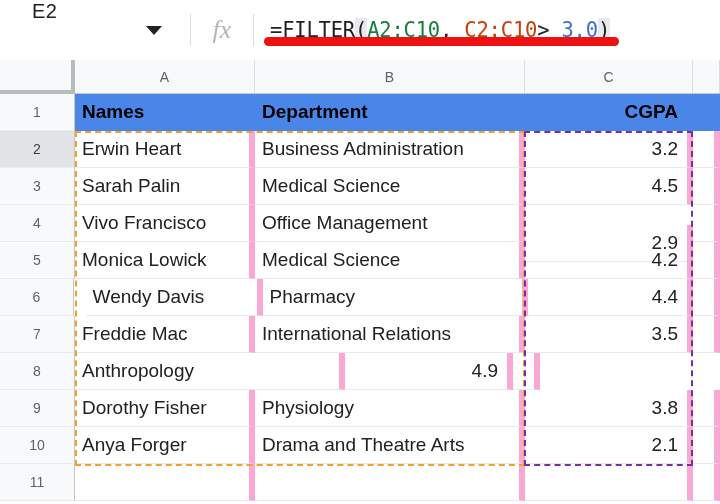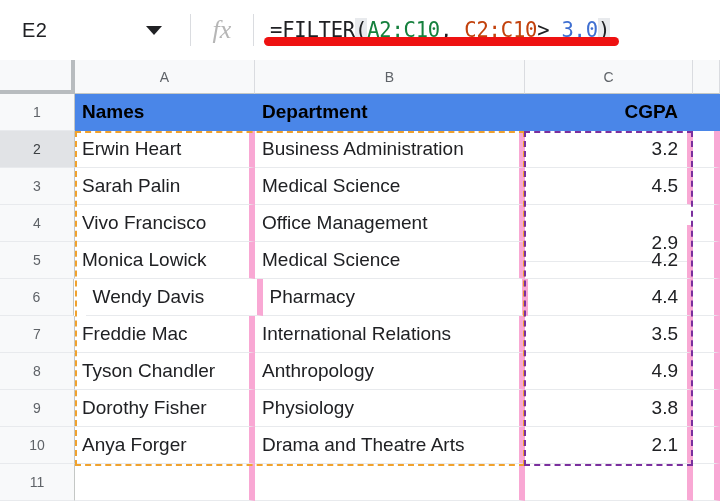--- a/index.html
+++ b/index.html
@@ -12,22 +12,22 @@
 
   
   #formula-bar {
     position: absolute; left: 0; top: 0;
     width: 720px; height: 60px;
     background: #ffffff;
     display: flex; align-items: stretch;
   }
   #name-box {
     width: 190px; height: 60px;
-    display: flex; align-items: center;
-    padding-left: 22px;
+    display: flex; 
+    padding-left: 32px;
     position: relative;
   }
   #name-box-value {
     font-size: 20px; color: #202124;
     letter-spacing: .3px;
   }
   #name-box-caret {
     position: absolute; right: 28px; top: 26px;
     width: 0; height: 0;
     border-left: 8px solid transparent;
@@ -219,21 +219,20 @@
       </div>
       <div class="row" style="top: 256px;">
         <div class="row-head">7</div>
         <div class="cell" style="width: 180px;">Freddie Mac</div>
         <div class="cell" style="width: 270px;">International Relations</div>
         <div class="cell num" style="width: 168px;">3.5</div>
         <div class="cell" style="width: 27px;"></div>
       </div>
       <div class="row" style="top: 293px;">
         <div class="row-head">8</div>
-        <div class="cell" style="width: 180px;">Tyson Chandler</div>
         <div class="cell" style="width: 270px;">Anthropology</div>
         <div class="cell num" style="width: 168px;">4.9</div>
         <div class="cell" style="width: 27px;"></div>
       </div>
       <div class="row" style="top: 330px;">
         <div class="row-head">9</div>
         <div class="cell" style="width: 180px;">Dorothy Fisher</div>
         <div class="cell" style="width: 270px;">Physiology</div>
         <div class="cell num" style="width: 168px;">3.8</div>
         <div class="cell" style="width: 27px;"></div>

